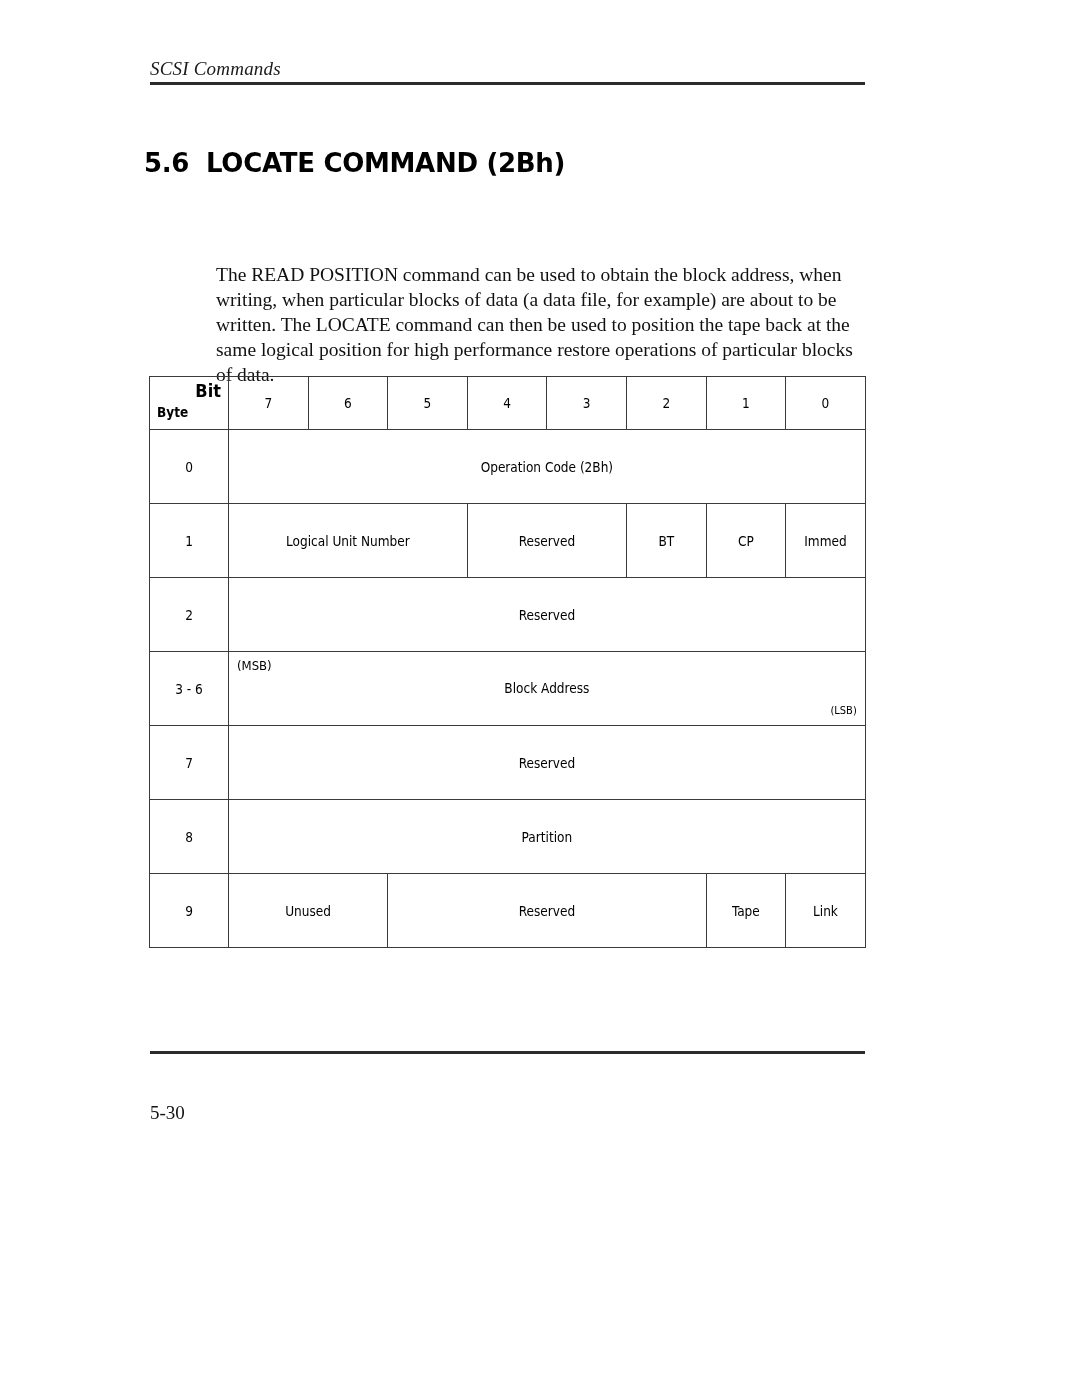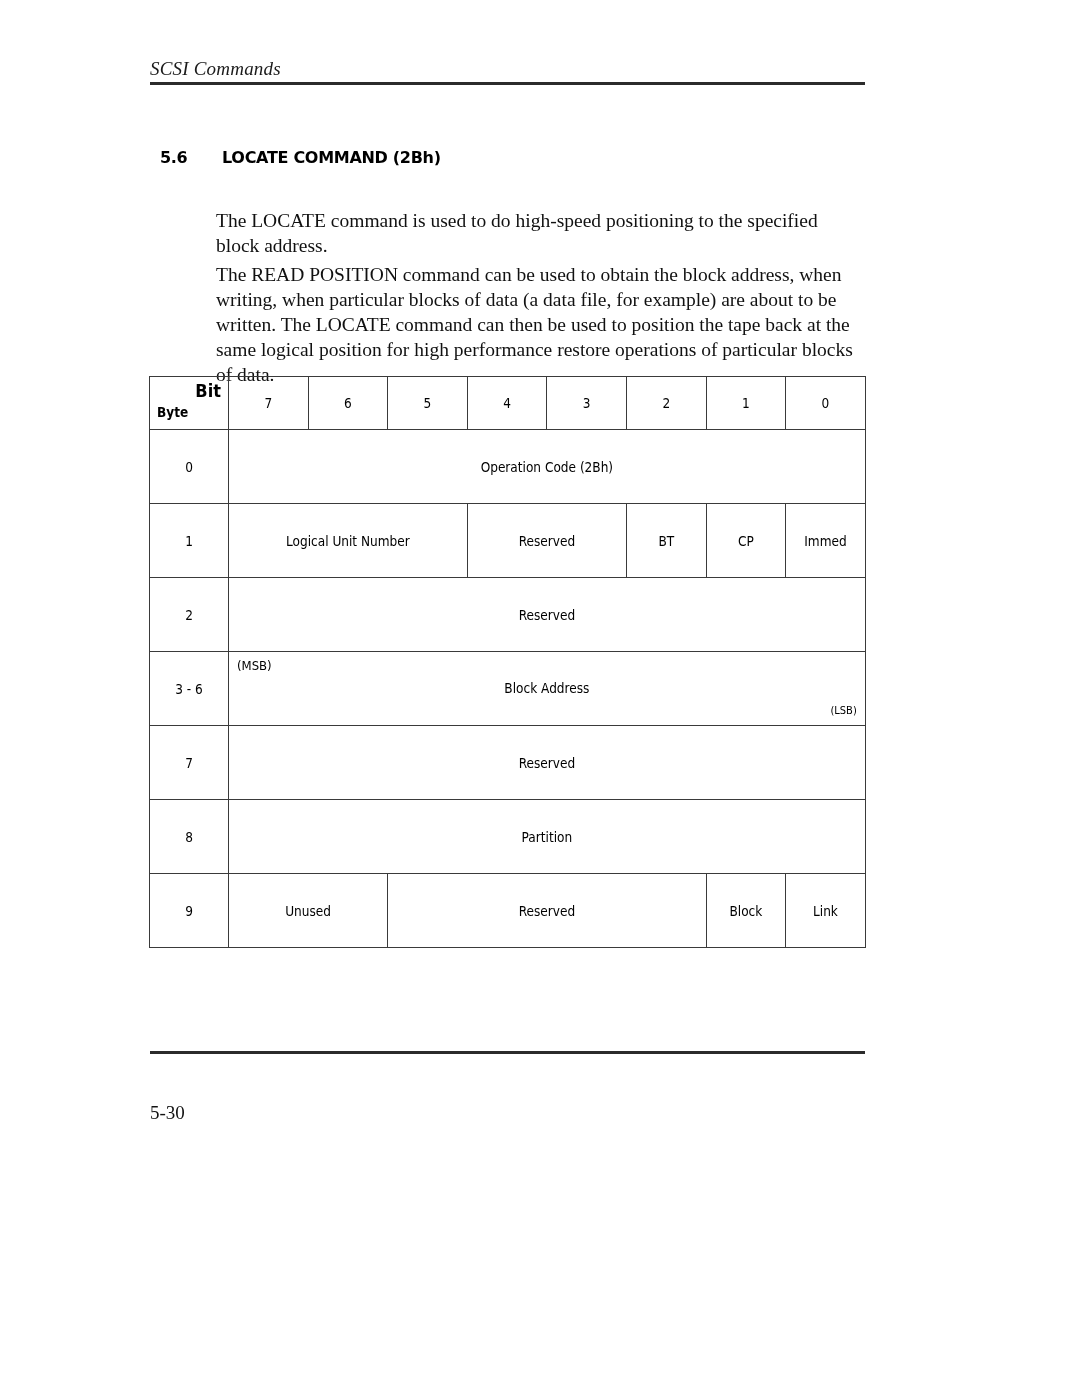--- a/index.html
+++ b/index.html
@@ -43,26 +43,26 @@
     left: 150px;
     top: 82px;
     width: 715px;
     height: 3px;
     background: #2b2b2b;
   }
 
   
   .sec-head {
     position: absolute;
-    left: 160px;
+    left: 144px;
     top: 148px;
     width: 720px;
     font-family: "DejaVu Sans", "Liberation Sans", sans-serif;
     font-weight: bold;
-    font-size: 16px;
+    font-size: 26px;
     letter-spacing: -0.3px;
     color: #000;
     white-space: nowrap;
   }
   .sec-head .num {
     display: inline-block;
     width: 62px;
   }
   .sec-head .ttl {
     display: inline-block;
@@ -199,21 +199,20 @@
 
   <div class="running-header">
     <span class="ht">SCSI Commands</span>
   </div>
   <div class="rule-top"></div>
 
   <div class="sec-head">
     <span class="num">5.6</span><span class="ttl">LOCATE COMMAND  (2Bh)</span>
   </div>
 
-  <p class="para" id="para1">The LOCATE command is used to do high-speed positioning to the specified block address.</p>
   <p class="para" id="para2">The READ POSITION command can be used to obtain the block address, when writing, when particular blocks of data (a data file, for example) are about to be written. The LOCATE command can then be used to position the tape back at the same logical position for high performance restore operations of particular blocks of data.</p>
 
   <table class="cdb-table">
     <colgroup>
       <col class="col-byte">
       <col class="col-bit">
         <col class="col-bit">
         <col class="col-bit">
         <col class="col-bit">
       <col class="col-bit">
@@ -265,21 +264,21 @@
           <td colspan="8">Reserved</td>
         </tr>
         <tr class="r-std">
           <td>8</td>
           <td colspan="8">Partition</td>
         </tr>
         <tr class="r-std">
           <td>9</td>
           <td colspan="2">Unused</td>
           <td colspan="4">Reserved</td>
-          <td colspan="1">Block</td>
+          <td colspan="1">Tape</td>
           <td colspan="1">Link</td>
         </tr>
       </tbody>
   </table>
 
 
   <div class="rule-bot"></div>
   <div class="footer">
     <span class="pg">5-30</span>
   </div>

